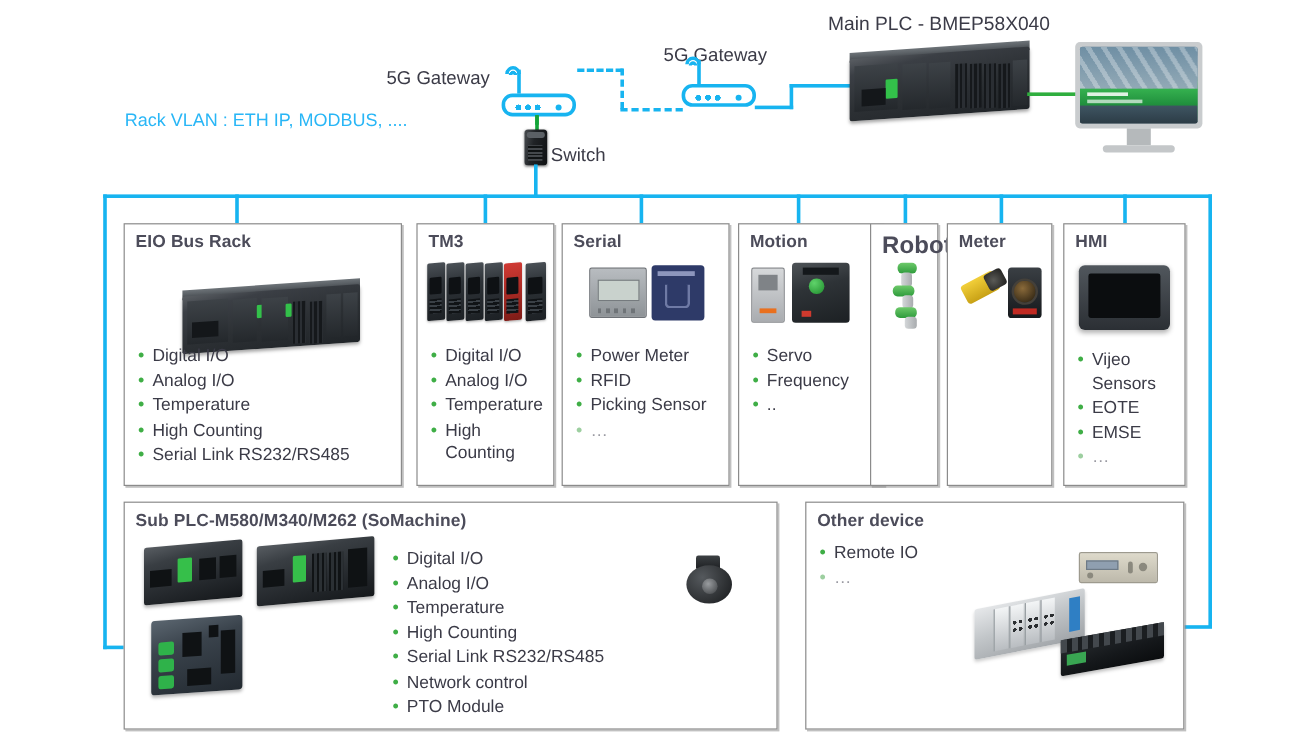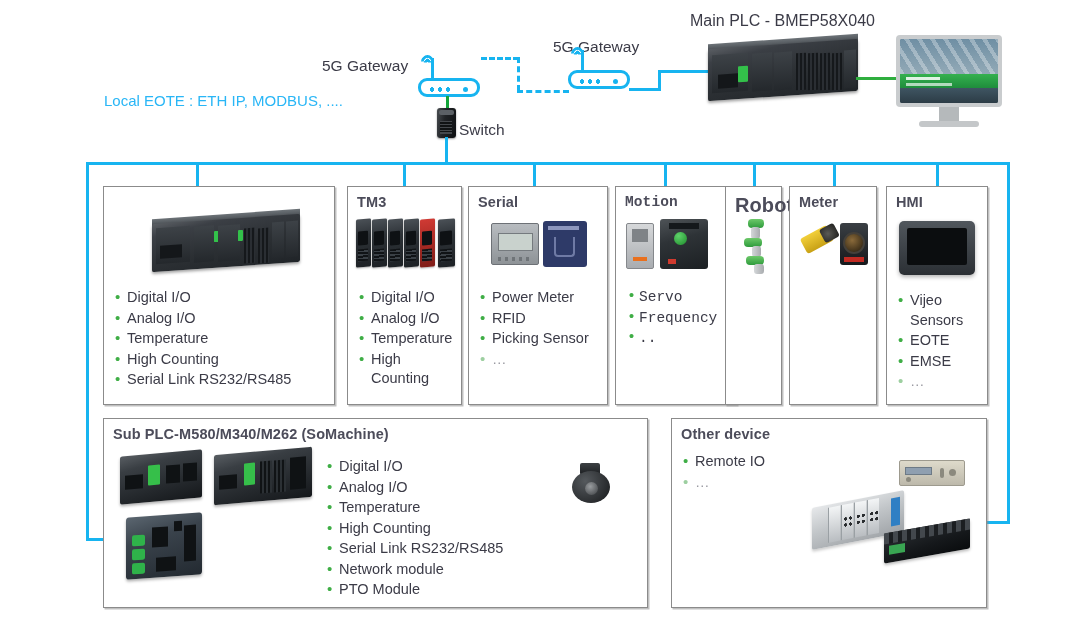--- a/index.html
+++ b/index.html
@@ -378,21 +378,21 @@
 <body>
 
 <div class="canvas">
 
   <div class="lbl-title" style="left:690px; top:12px;">Main PLC - BMEP58X040</div>
 
   <div class="lbl" style="left:322px; top:57px;">5G Gateway</div>
 
   <div class="lbl" style="left:553px; top:38px;">5G Gateway</div>
 
-  <div class="lbl-vlan" style="left:104px; top:92px;">Local EOTE : ETH IP, MODBUS, ....</div>
+  <div class="lbl-vlan" style="left:104px; top:92px;">Rack VLAN : ETH IP, MODBUS, ....</div>
 
   <div class="gw" style="left:418px; top:58px; width:62px; height:39px;">
     <div class="wave" style="left:3px; top:-3px; width:13px; height:13px;"></div>
     <div class="wave" style="left:6px; top:1px; width:7px; height:7px;"></div>
     <div class="ant"></div>
     <div class="box2">
       <div class="dots"></div>
       <div class="dot2"></div>
     </div>
     <div class="gstub"></div>
@@ -467,20 +467,21 @@
 
   <div class="wire-v" style="left:196px; top:162px; height:24px;"></div>
   <div class="wire-v" style="left:403px; top:162px; height:24px;"></div>
   <div class="wire-v" style="left:533px; top:162px; height:24px;"></div>
   <div class="wire-v" style="left:664px; top:162px; height:24px;"></div>
   <div class="wire-v" style="left:753px; top:162px; height:24px;"></div>
   <div class="wire-v" style="left:833px; top:162px; height:24px;"></div>
   <div class="wire-v" style="left:936px; top:162px; height:24px;"></div>
 
   <div class="box" style="left:103px; top:186px; width:232px; height:219px;">
+    <div class="box-head">EIO Bus Rack</div>
     <div class="rack dev" style="left:48px; top:32px; width:148px; height:48px;">
       <div class="top"></div>
       <div class="body"></div>
       <div class="cpu" style="left:4px; top:8px; width:34px; height:36px;"></div>
       <div class="face" style="left:8px; top:26px; width:22px; height:13px;"></div>
       <div class="cpu" style="left:42px; top:7px; width:20px; height:36px;"></div>
       <div class="greenled" style="left:62px; top:12px; width:5px; height:11px;"></div>
       <div class="cpu" style="left:66px; top:6px; width:22px; height:36px;"></div>
       <div class="greenled" style="left:86px; top:11px; width:5px; height:11px;"></div>
       <div class="slot" style="left:92px; width:11px;"></div>
@@ -546,21 +547,21 @@
       </div>
     </div>
     <ul class="blist" style="position:absolute; left:10px; top:101px; right:4px;">
       <li>Power Meter</li>
       <li>RFID</li>
       <li>Picking Sensor</li>
       <li class="faint">…</li>
     </ul>
   </div>
 
-  <div class="box" style="left:615px; top:186px; width:122px; height:219px;font-family:Liberation Mono, monospace;">
+  <div class="box" style="left:615px; top:186px; width:122px; height:219px;">
     <div class="box-head">Motion</div>
     <div class="dev" style="left:8px; top:32px; width:88px; height:52px;">
       <div class="servo" style="left:2px; top:4px; width:28px; height:46px;">
         <div class="strip"></div>
           <div class="org"></div>
       </div>
       <div class="vfd" style="left:36px; top:0; width:48px; height:50px;">
         <div class="lcd"></div>
           <div class="knob"></div>
           <div class="red"></div>
@@ -641,21 +642,21 @@
       <div class="d" style="left:58px; top:10px; width:12px; height:36px;"></div>
       <div class="d" style="left:30px; top:42px; width:20px; height:14px;"></div>
     </div>
 
     <ul class="blist" style="position:absolute; left:222px; top:38px; width:230px;">
       <li>Digital  I/O</li>
       <li>Analog I/O</li>
       <li>Temperature</li>
       <li>High Counting</li>
       <li>Serial Link RS232/RS485</li>
-      <li>Network module</li>
+      <li>Network control</li>
       <li>PTO Module</li>
     </ul>
 
     <div class="motor dev" style="left:468px; top:44px; width:40px; height:42px;">
       <div class="cap"></div>
       <div class="barrel"></div>
       <div class="hub"></div>
     </div>
   </div>
 

